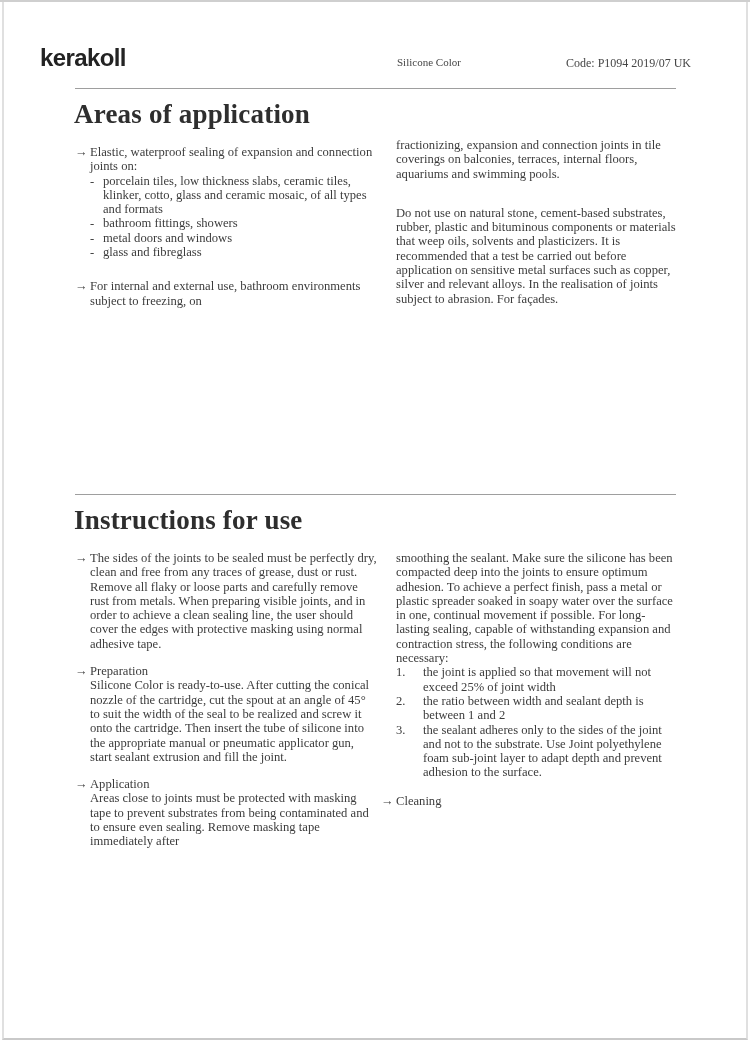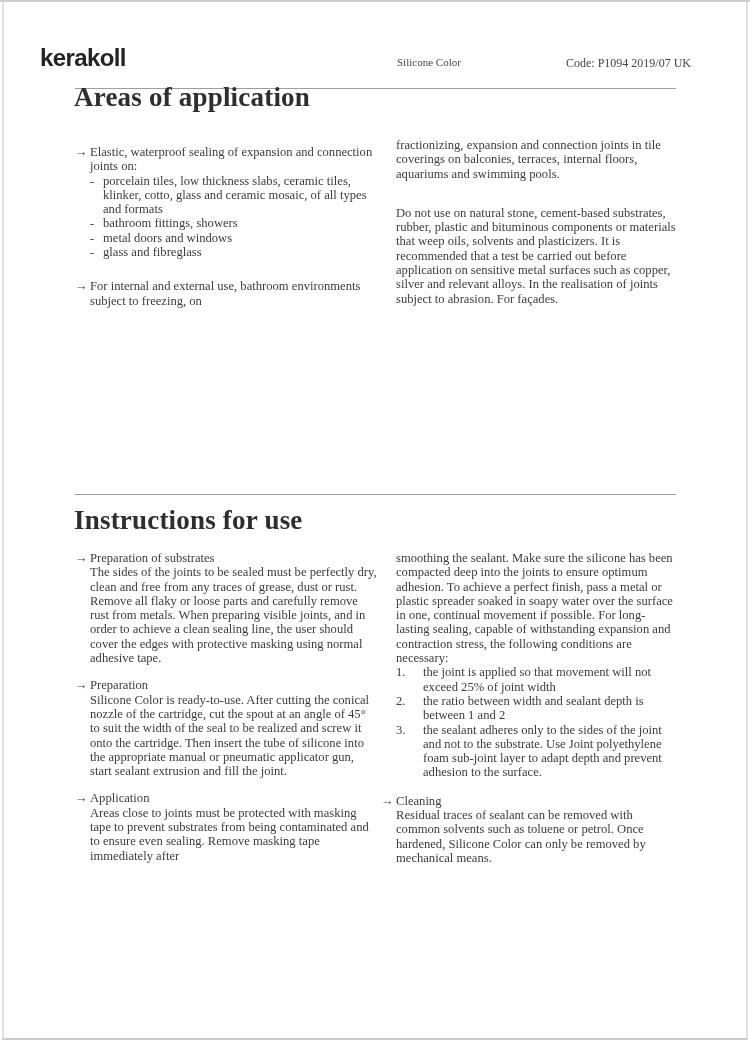--- a/index.html
+++ b/index.html
@@ -25,21 +25,21 @@
   .doc-code  { position:absolute; right:59px; top:56px; font-size:12px; color:#454545; }
 
   .rule { position:absolute; left:75px; width:601px; border-top:1px solid #9e9e9e; height:0; }
   .rule1 { top:88px; }
   .rule2 { top:494px; }
 
   .h-section {
     position:absolute; left:74px;
     font-size:27px; font-weight:700; color:#2e2e2e; letter-spacing:0.2px;
   }
-  .h-areas { top:82px; }
+  .h-areas { top:99px; }
   .h-instr { top:505px;text-align:center; }
 
   .col { position:absolute; font-size:12.6px; line-height:14.3px; }
   .areas-left  { left:75px;  top:145px; width:302px; }
   .areas-right { left:396px; top:138px; width:282px; }
   .instr-left  { left:75px;  top:551px; width:302px; }
   .instr-right { left:381px; top:551px; width:297px; }
 
   .arrow-item { display:flex; }
   .arrow { flex:0 0 15px; }
@@ -107,21 +107,20 @@
 </div>
 
 <div class="rule rule2" style="border-top-color: rgb(158, 158, 158);"></div>
 
 <h1 class="h-section h-instr" style="color: rgb(46, 46, 46);">Instructions for use</h1>
 
 <div class="col instr-left">
   <div class="arrow-item block">
     <span class="arrow">→</span>
     <div>
-      <div>Preparation of substrates</div>
       <div>The sides of the joints to be sealed must be perfectly dry, clean and free from any traces of grease, dust or rust. Remove all flaky or loose parts and carefully remove rust from metals. When preparing visible joints, and in order to achieve a clean sealing line, the user should cover the edges with protective masking using normal adhesive tape.</div>
     </div>
   </div>
   <div class="arrow-item block">
     <span class="arrow">→</span>
     <div>
       <div>Preparation</div>
       <div>Silicone Color is ready-to-use. After cutting the conical nozzle of the cartridge, cut the spout at an angle of 45° to suit the width of the seal to be realized and screw it onto the cartridge. Then insert the tube of silicone into the appropriate manual or pneumatic applicator gun, start sealant extrusion and fill the joint.</div>
     </div>
   </div>
@@ -149,16 +148,15 @@
     <div class="num-item">
       <span class="num">3.</span>
       <div>the sealant adheres only to the sides of the joint and not to the substrate. Use Joint polyethylene foam sub-joint layer to adapt depth and prevent adhesion to the surface.</div>
     </div>
   </div>
 
   <div class="arrow-item">
     <span class="arrow">→</span>
     <div>
       <div>Cleaning</div>
-      <div>Residual traces of sealant can be removed with common solvents such as toluene or petrol. Once hardened, Silicone Color can only be removed by mechanical means.</div>
     </div>
   </div>
 </div>
 
 </body></html>

